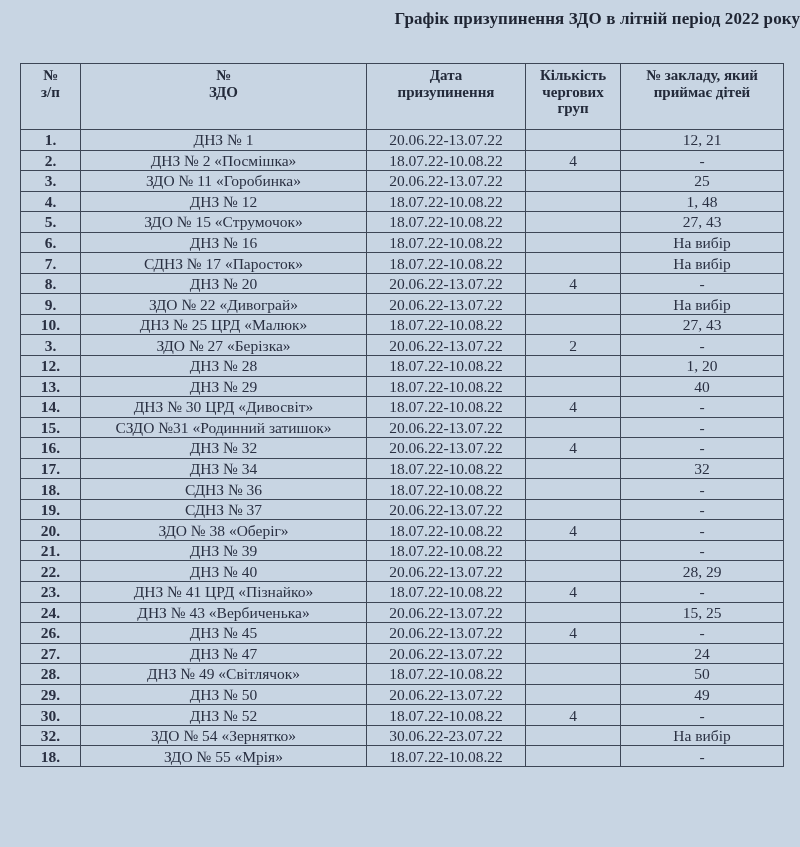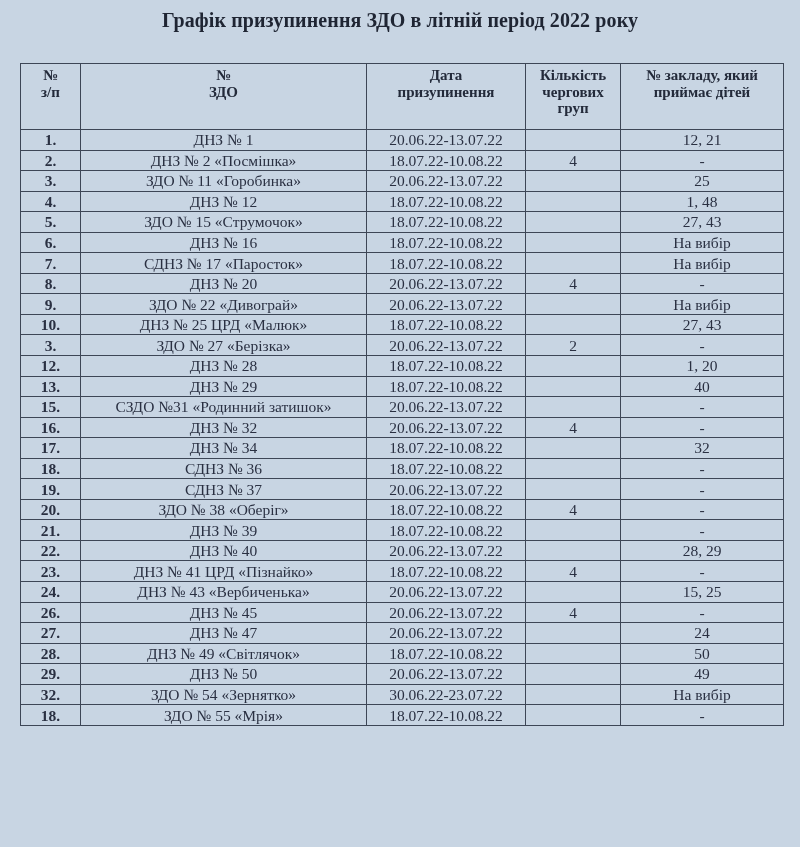--- a/index.html
+++ b/index.html
@@ -5,21 +5,21 @@
   html, body { margin: 0; padding: 0; }
   body {
     width: 800px; height: 847px; overflow: hidden;
     background: #c8d5e3;
     font-family: "Liberation Serif", "DejaVu Serif", serif;
     color: #262c3a;
     position: relative;
   }
   .title {
     position: absolute; left: 0; top: 9px; width: 800px;
-    text-align: center; font-weight: bold; font-size: 20px;
+    text-align: right; font-weight: bold; font-size: 17px;
     color: #1f2533; letter-spacing: 0.1px;
   }
   table.schedule {
     position: absolute; left: 20px; top: 63px;
     width: 763px;
     border-collapse: collapse;
     table-layout: fixed;
   }
   table.schedule th, table.schedule td {
     border: 1.5px solid #3d4656;
@@ -156,20 +156,27 @@
         <td>1, 20</td>
       </tr>
       <tr>
         <td class="num">13.</td>
         <td>ДНЗ № 29</td>
         <td>18.07.22-10.08.22</td>
         <td></td>
         <td>40</td>
       </tr>
       <tr>
+        <td class="num">14.</td>
+        <td>ДНЗ № 30 ЦРД «Дивосвіт»</td>
+        <td>18.07.22-10.08.22</td>
+        <td>4</td>
+        <td>-</td>
+      </tr>
+      <tr>
         <td class="num">15.</td>
         <td>СЗДО №31 «Родинний затишок»</td>
         <td>20.06.22-13.07.22</td>
         <td></td>
         <td>-</td>
       </tr>
       <tr>
         <td class="num">16.</td>
         <td>ДНЗ № 32</td>
         <td>20.06.22-13.07.22</td>
@@ -252,20 +259,27 @@
         <td>18.07.22-10.08.22</td>
         <td></td>
         <td>50</td>
       </tr>
       <tr>
         <td class="num">29.</td>
         <td>ДНЗ № 50</td>
         <td>20.06.22-13.07.22</td>
         <td></td>
         <td>49</td>
+      </tr>
+      <tr>
+        <td class="num">30.</td>
+        <td>ДНЗ № 52</td>
+        <td>18.07.22-10.08.22</td>
+        <td>4</td>
+        <td>-</td>
       </tr>
       <tr>
         <td class="num">32.</td>
         <td>ЗДО № 54 «Зернятко»</td>
         <td>30.06.22-23.07.22</td>
         <td></td>
         <td>На вибір</td>
       </tr>
       <tr>
         <td class="num">18.</td>

